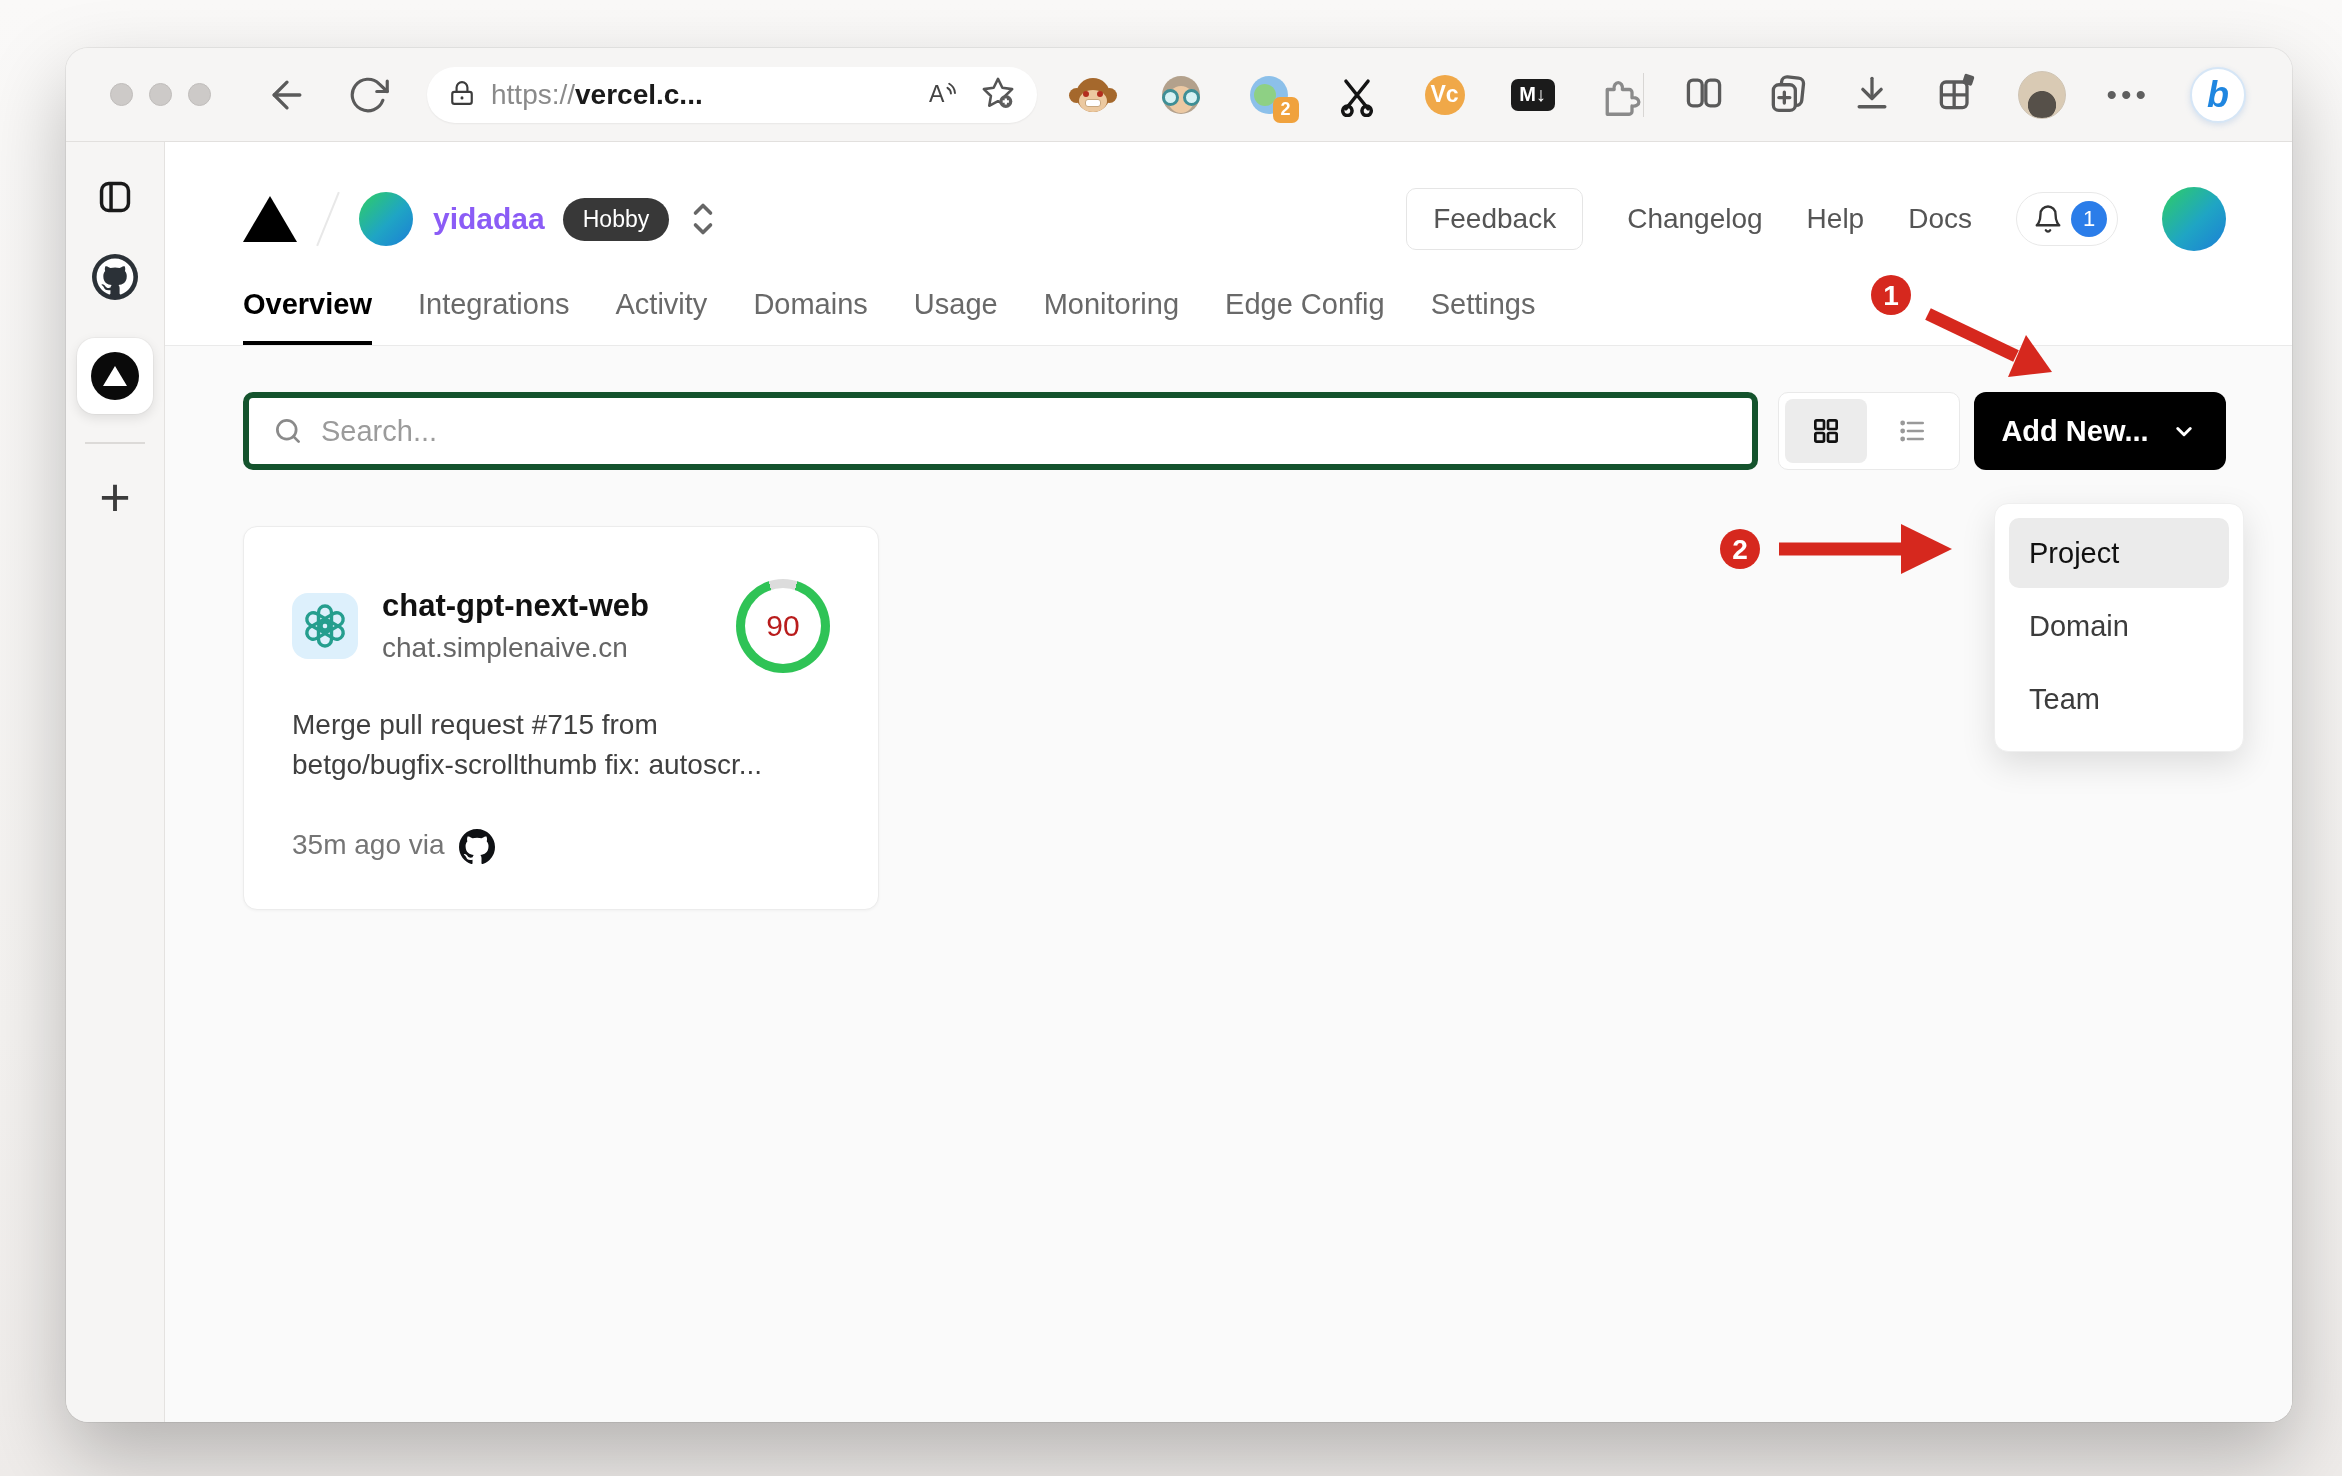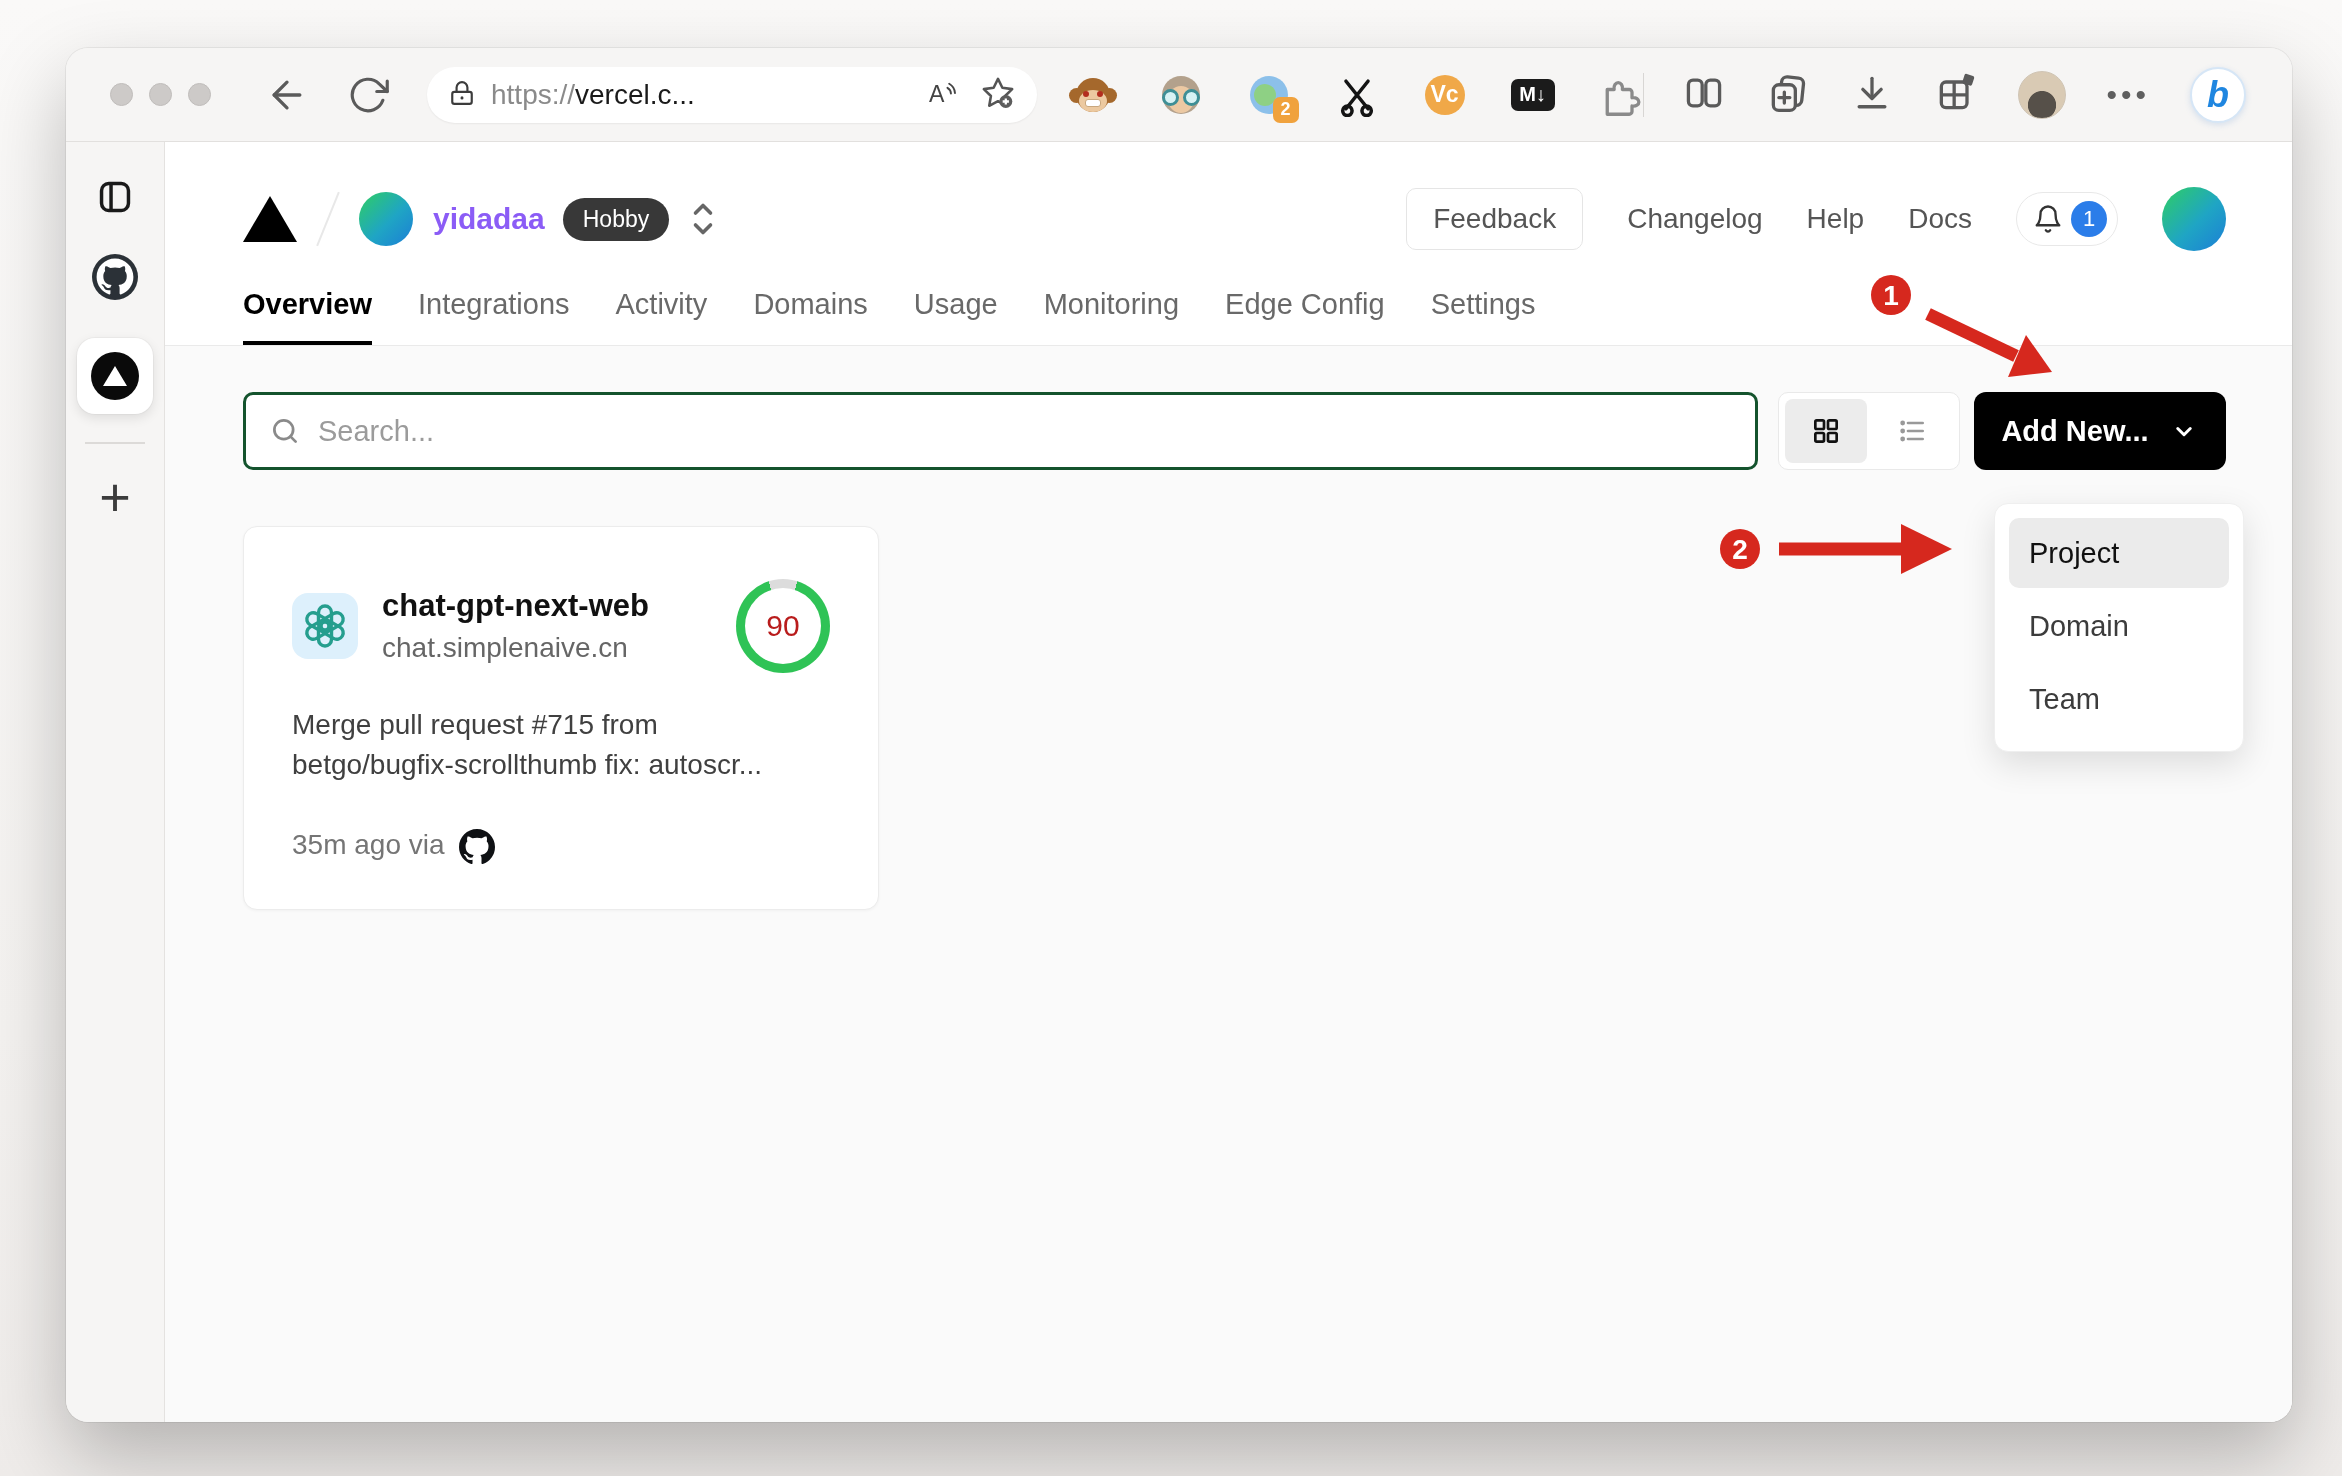--- a/index.html
+++ b/index.html
@@ -24,21 +24,21 @@
   .traffic { display:flex; gap:16px; margin-right:54px; }
   .light { width:23px; height:23px; border-radius:50%; background:#cdcac8; border:1px solid #c0bdbb; }
   .navbtn { color:#5a5a5a; margin-right:38px; display:flex; align-items:center; }
   .urlbar {
     width:620px; height:56px; background:#fff; border-radius:28px;
     display:flex; align-items:center; padding:0 22px; gap:16px;
     box-shadow:0 1px 2px rgba(0,0,0,.06); margin-right:34px;
   }
   .urltext { font-size:28px; color:#1a1a1a; white-space:nowrap; }
   .urltext .scheme { color:#8a8a8a; }
-  .urltext b { font-weight:400;text-align:center; }
+  .urltext b { font-weight:700;text-align:center; }
   .url-right { margin-left:auto; display:flex; align-items:center; gap:20px; color:#4c4c4c; }
   .exts { display:flex; align-items:center; gap:44px; }
   .ext { width:44px; height:44px; position:relative; flex:0 0 auto; }
   .tb-divider { width:2px; height:44px; background:#d8d6d4; margin:0 8px 0 auto; }
   .right-icons { display:flex; align-items:center; gap:40px; padding-left:30px; margin-right:16px; }
   .tb-avatar { width:48px; height:48px; border-radius:50%;
     background:radial-gradient(circle at 50% 72%, #565049 0 34%, #d9cab4 36%);
     border:1px solid #cfc4b4; }
   .dots { font-size:30px; color:#5f5f5f; letter-spacing:4px; }
   .bing { width:56px; height:56px; border-radius:50%; background:#fff;
@@ -88,21 +88,21 @@
   .bell-badge { width:36px; height:36px; border-radius:50%; background:#2b7de9;
     color:#fff; font-size:22px; display:flex; align-items:center; justify-content:center; }
   .user-avatar { width:64px; height:64px; border-radius:50%;
     background:linear-gradient(135deg,#2fce62 0%,#1fa5c4 55%,#1c7ed6 100%); }
   .tabs { display:flex; gap:46px; margin-top:30px; }
   .tab { font-size:29px; color:#696969; padding-bottom:20px; border-bottom:4px solid transparent; }
   .tab.active { color:#000; font-weight:600; border-bottom-color:#000; }
 
   .content { flex:1; background:#fafafa; padding:46px 66px 0 78px; position:relative; }
   .controls { display:flex; align-items:stretch; height:78px; }
-  .search { flex:1; background:#fff; border:3px solid #14532d; border-radius:10px;
+  .search { flex:1; background:#fff; border:6px solid #14532d; border-radius:10px;
     display:flex; align-items:center; padding:0 24px; gap:18px; }
   .search input { border:none; outline:none; flex:1; font-size:29px; color:#444;
     font-family:"Liberation Sans", sans-serif; background:transparent; }
   .search input::placeholder { color:#9b9b9b; }
   .viewtoggle { margin-left:20px; background:#fff; border:1px solid #e9e9e9;
     border-radius:10px; display:flex; padding:6px; gap:4px; }
   .vbtn { width:82px; border-radius:8px; display:flex; align-items:center; justify-content:center; }
   .vbtn.active { background:#ececec; }
   .addnew { margin-left:14px; width:252px; background:#000; border-radius:12px;
     color:#fff; font-size:29px; font-weight:600; display:flex; align-items:center;

